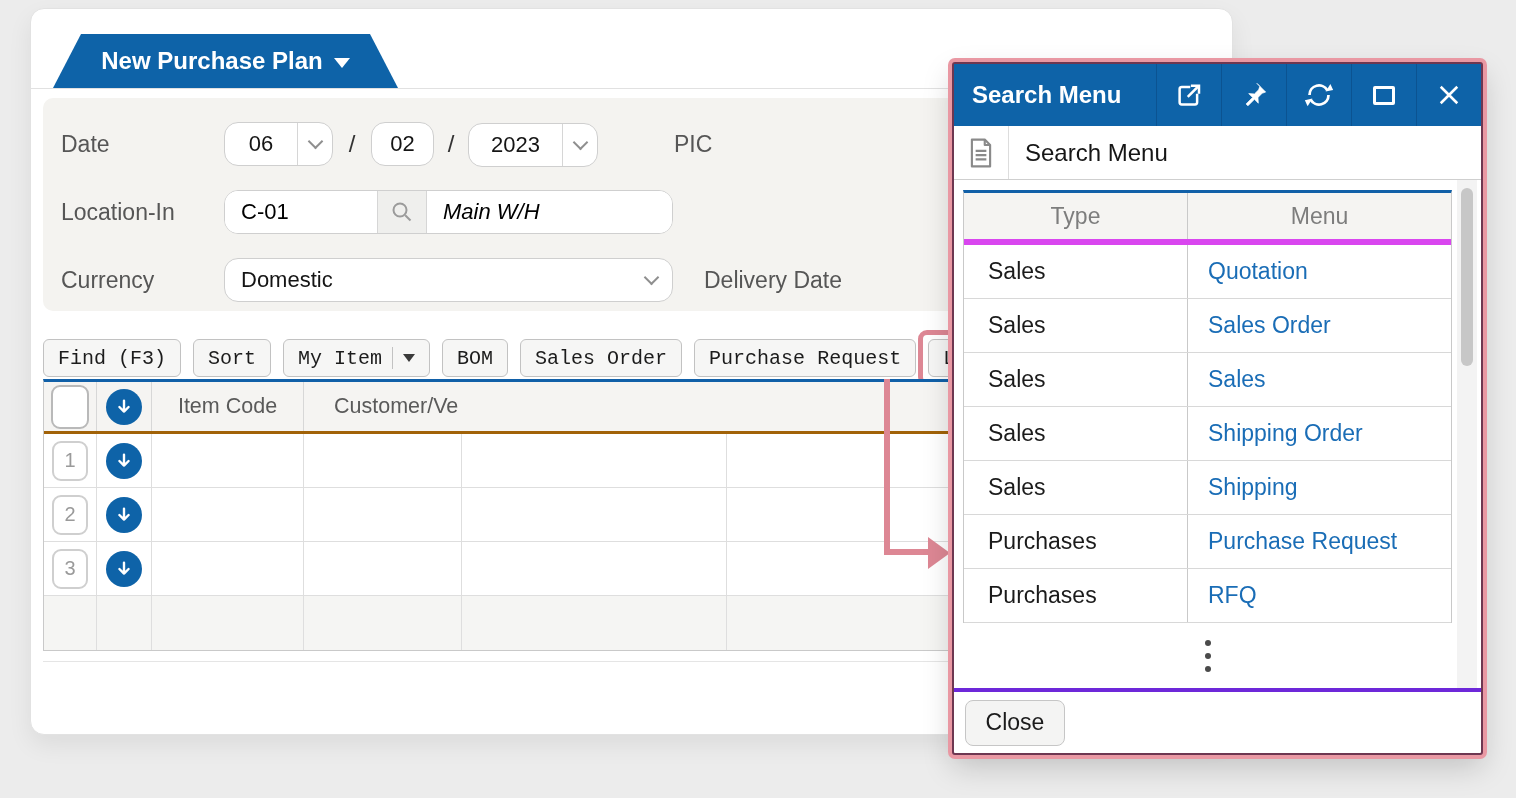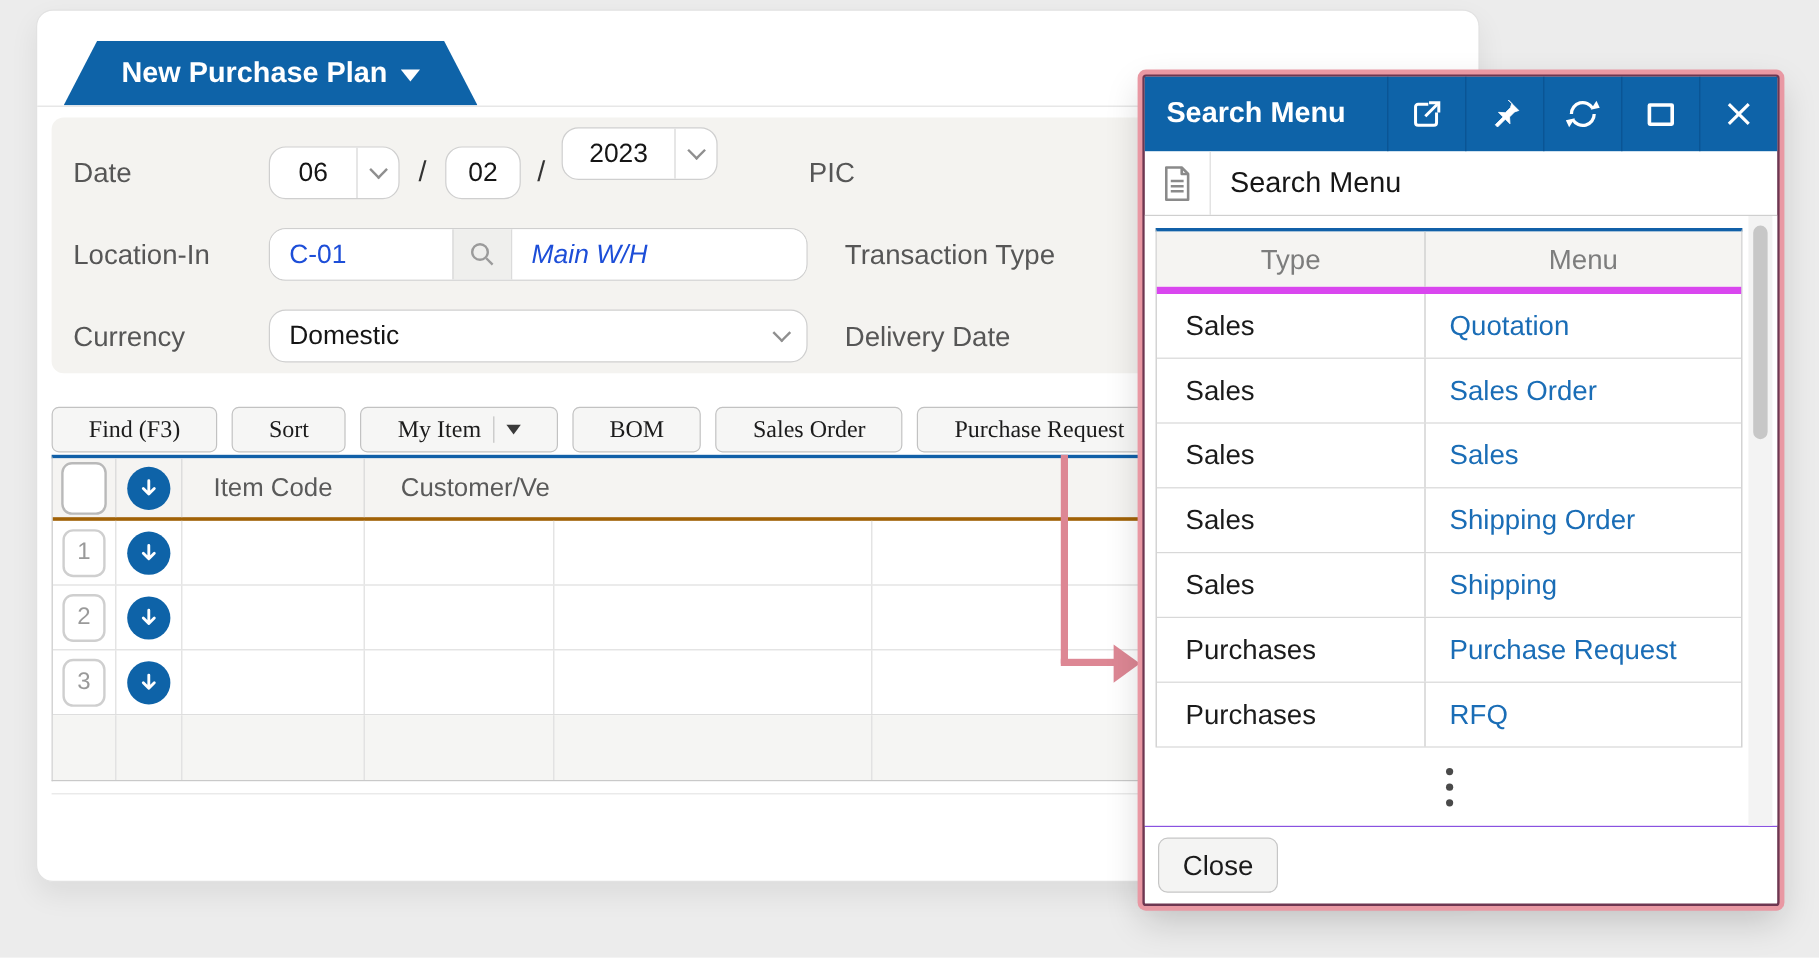--- a/index.html
+++ b/index.html
@@ -23,30 +23,30 @@
   .slash { position:absolute; height:44px; line-height:44px; font-size:24px; color:#333; text-align:center; }
   .sel, .inp, .grp { position:absolute; height:44px; background:#fff; border:1px solid #cfcfcf; border-radius:14px; font-size:22px; color:#151515; }
   .sel { display:flex; align-items:stretch; overflow:hidden; cursor:pointer; }
   .sel-val { flex:1; display:flex; align-items:center; justify-content:center; }
   .sel-val.left { justify-content:flex-start; padding-left:16px; }
   .sel-caret { width:35px; display:flex; align-items:center; justify-content:center; border-left:1px solid #d6d6d6; }
   .sel-caret.noline { border-left:none; width:42px; }
   .chev { width:11px; height:11px; border-right:2px solid #8f8f8f; border-bottom:2px solid #8f8f8f; transform:rotate(45deg); margin-top:-5px; }
   .inp { text-align:center; font-family:"Liberation Sans", sans-serif; }
   .grp { display:flex; align-items:stretch; overflow:hidden; }
-  .grp input { border:none; outline:none; font-size:22px; color:#1d4ed8; padding-left:16px; font-family:"Liberation Sans", sans-serif; min-width:0; }
+  .grp input { border:none; outline:none; font-size:22px; color:#000000; padding-left:16px; font-family:"Liberation Sans", sans-serif; min-width:0; }
   .grp .code { width:152px; }
   .grp .sbtn { width:50px; background:#efefed; border-left:1px solid #d6d6d6; border-right:1px solid #d6d6d6;
                display:flex; align-items:center; justify-content:center; cursor:pointer; }
   .grp .wname { flex:1;font-style:italic; }
 
   
   .toolbar { position:absolute; left:12px; top:323px; height:52px; display:flex; align-items:center; gap:12px; }
-  .tbtn { height:38px; padding:0 30px; background:#f6f6f5; border:1px solid #c2c2c2; border-radius:6px;
-          font-size:20px; color:#1c1c1c; display:flex; align-items:center; gap:10px; cursor:pointer; white-space:nowrap; font-family:Liberation Serif, serif; }
+  .tbtn { height:38px; padding:0 14px; background:#f6f6f5; border:1px solid #c2c2c2; border-radius:6px;
+          font-size:20px; color:#1c1c1c; display:flex; align-items:center; gap:10px; cursor:pointer; white-space:nowrap; font-family:Liberation Mono, monospace; }
   .tbtn .vsep { width:1px; height:22px; background:#c2c2c2; }
   .tri-down-d { width:0; height:0; border-left:6px solid transparent; border-right:6px solid transparent; border-top:8px solid #3a3a3a; }
   .hl-wrap { position:relative; display:inline-flex; }
   .hl-border { position:absolute; inset:-9px -10px; border:5px solid #dd8794; border-radius:9px; pointer-events:none; }
 
   
   .grid { position:absolute; left:12px; top:370px; width:1179px; height:272px;
           border-top:3px solid #1160a8; border-left:1px solid #c9c9c9; border-right:1px solid #c9c9c9; border-bottom:1px solid #c9c9c9;
           display:flex; flex-direction:column; background:#fff; }
   .g-row { display:flex; }
@@ -97,21 +97,21 @@
   .pt-head { height:52px; background:#f5f4f2; border-bottom:6px solid #d946ef; }
   .pt-c1 { width:224px; display:flex; align-items:center; border-right:1px solid #c9c9c9; }
   .pt-c2 { flex:1; display:flex; align-items:center; }
   .pt-head .pt-c1, .pt-head .pt-c2 { justify-content:center; font-size:23px; color:#7d7d7d; }
   .pt-row .type { padding-left:24px; font-size:23px; color:#1b1b1b; }
   .pt-row .menu a, .menu-link { padding-left:20px; font-size:23px; color:#1a6db6; text-decoration:none; cursor:pointer; }
   .p-ellipsis { position:absolute; left:9px; top:460px; width:489px; display:flex; flex-direction:column; align-items:center; gap:7px; }
   .p-ellipsis i { width:6px; height:6px; background:#4a4a4a; border-radius:50%; }
   .p-scroll { position:absolute; right:4px; top:0; width:20px; height:100%; background:#f3f3f3; }
   .p-thumb { position:absolute; left:4px; top:8px; width:12px; height:178px; background:#c7c7c7; border-radius:6px; cursor:pointer; }
-  .p-footer { height:65px; border-top:1px solid #6d28d9; display:flex; align-items:center; padding-left:11px; flex:none; }
+  .p-footer { height:65px; border-top:4px solid #6d28d9; display:flex; align-items:center; padding-left:11px; flex:none; }
   .close-btn { width:100px; height:46px; background:#f4f4f3; border:1px solid #c6c6c6; border-radius:8px;
                font-size:23px; color:#1b1b1b; display:flex; align-items:center; justify-content:center; cursor:pointer; font-family:"Liberation Sans", sans-serif; }
   .maxi { width:22px; height:19px; border:3px solid #fff; border-radius:2px; }
 </style>
 </head>
 <body>
 
 <div class="card">
 
   <div class="tab">
@@ -125,40 +125,39 @@
     <div class="f-label" style="left:18px; top:24px;">Date</div>
     <div class="sel" style="left:181px; top:24px; width:109px;">
       <span class="sel-val">06</span>
       <span class="sel-caret">
           <i class="chev"></i>
         </span>
     </div>
     <span class="slash" style="left:292px; top:24px; width:34px;">/</span>
     <input class="inp" style="left: 328px; top: 24px; width: 63px;" readonly="" value="02">
     <span class="slash" style="left:391px; top:24px; width:34px;">/</span>
-    <div class="sel" style="left:425px; top:8px; width:130px;">
+    <div class="sel" style="left:425px; top:25px; width:130px;">
       <span class="sel-val">2023</span>
       <span class="sel-caret">
           <i class="chev"></i>
         </span>
     </div>
     <div class="f-label" style="left:631px; top:24px;">PIC</div>
 
     <div class="f-label" style="left:18px; top:92px;">Location-In</div>
     <div class="grp" style="left:181px; top:92px; width:449px;">
       <input class="code" readonly="" value="C-01" style="">
       <span class="sbtn">
         <svg width="24" height="24" viewBox="0 0 24 24">
           <circle cx="10" cy="10" r="6.5" fill="none" stroke="#9b9b9b" stroke-width="2"></circle>
           <line x1="15.2" y1="15.2" x2="20.5" y2="20.5" stroke="#9b9b9b" stroke-width="2"></line>
         </svg>
       </span>
       <input class="wname" readonly="" value="Main W/H" style="">
     </div>
-    <div class="f-label" style="left:661px; top:92px;">Transaction Type</div>
 
     <div class="f-label" style="left:18px; top:160px;">Currency</div>
     <div class="sel" style="left:181px; top:160px; width:449px;">
       <span class="sel-val left">Domestic</span>
       <span class="sel-caret noline">
           <i class="chev"></i>
         </span>
     </div>
     <div class="f-label" style="left:661px; top:160px;">Delivery Date</div>
   </div>

